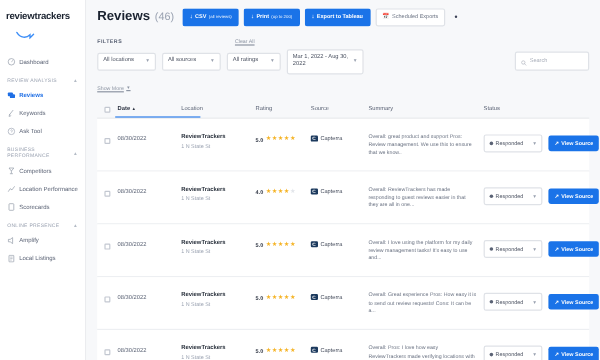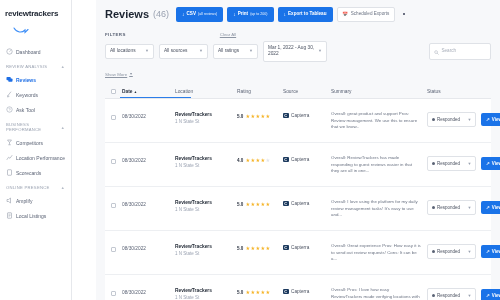--- a/index.html
+++ b/index.html
@@ -3,21 +3,21 @@
 <meta charset="utf-8">
 <style>
   * { box-sizing: border-box; margin: 0; padding: 0; }
   html, body {
     width: 500px; height: 300px;
     overflow: hidden;
     background: #ffffff;
     font-family: "Liberation Sans", sans-serif;
     color: #3c4257;
   }
-  #app { display: flex; width: 500px; height: 300px; gap: 24px; }
+  #app { display: flex; width: 500px; height: 300px; }
 
   
   .sidebar {
     width: 72px; height: 300px;
     background: #ffffff;
     border-right: 1px solid #e6e8ec;
     padding: 6px 0 0 0;
     flex: 0 0 72px;
     overflow: hidden;
   }

